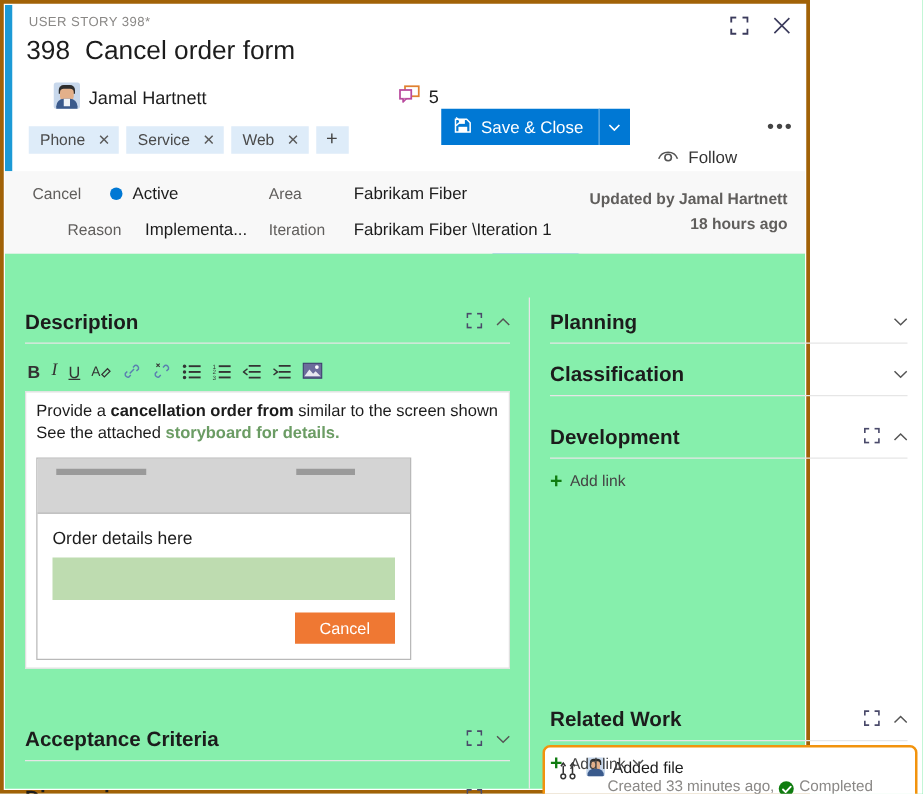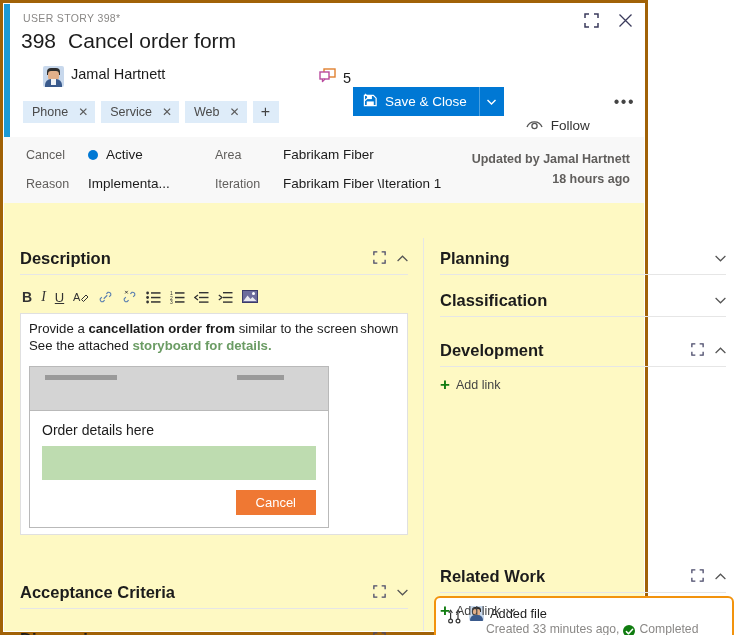--- a/index.html
+++ b/index.html
@@ -18,21 +18,21 @@
   .accent-bar{position:absolute;left:1px;top:1px;width:6px;height:133px;background:#1c9ad6;}
   .header{position:absolute;left:7px;top:1px;right:1px;height:133px;background:#fff;}
   .work-item-type{
     position:absolute;left:13px;top:8px;font-size:10.5px;letter-spacing:.35px;
     color:#8a8886;font-family:"Liberation Sans", sans-serif;
   }
   .title-row{position:absolute;left:11px;top:25px;display:flex;align-items:baseline;gap:12px;}
   .wi-id{font-size:21px;color:#1c1c1c;font-weight:400;}
   .wi-title{font-size:21px;color:#1c1c1c;font-weight:400;}
 
-  .assigned-row{position:absolute;left:13px;top:62px;display:flex;align-items:flex-start;gap:7px;padding-left:20px;}
+  .assigned-row{position:absolute;left:13px;top:62px;display:flex;align-items:flex-end;gap:7px;padding-left:20px;}
   .avatar{
     width:21px;height:21px;border-radius:2px;position:relative;overflow:hidden;
     background:#c8d8ec;flex:none;
   }
   .avatar .hair{position:absolute;left:4px;top:2px;width:13px;height:7px;background:#2d2d2d;border-radius:4px 4px 0 0;}
   .avatar .face{position:absolute;left:5px;top:5px;width:11px;height:9px;background:#e3b08a;border-radius:3px;}
   .avatar .body{position:absolute;left:2px;top:13px;width:17px;height:9px;background:#3a5a8c;border-radius:6px 6px 0 0;}
   .avatar .collar{position:absolute;left:8px;top:13px;width:5px;height:6px;background:#f0f3f7;}
   .assignee-name{font-size:14.5px;color:#1c1c1c;}
 
@@ -81,21 +81,21 @@
   .tabs{position:absolute;right:1px;top:200px;display:flex;align-items:flex-end;height:36px;}
   .tab{
     height:36px;min-width:58px;display:flex;align-items:center;justify-content:center;gap:4px;
     font-size:13px;color:#605e5c;background:#f4f4f4;border-left:1px solid #e6e6e6;
     border-top:1px solid #e6e6e6;box-sizing:border-box;padding:0 14px;
   }
   .tab.active{background:#fff;color:#0078d4;border-top:2px solid #0078d4;border-bottom:1px solid #fff;}
   .tab:last-child{border-right:1px solid #e6e6e6;}
 
   
-  .body-area{position:absolute;left:1px;top:200px;right:1px;bottom:1px;background:#fef9c3;}
+  .body-area{position:absolute;left:1px;top:200px;right:1px;bottom:1px;background:#86efac;}
   .col-left{position:absolute;left:0;top:35px;width:419px;bottom:0;border-right:1px solid #e6e6e6;}
   .col-right{position:absolute;left:420px;top:0;right:0;bottom:0;}
 
   .section-head{
     position:relative;display:flex;align-items:center;justify-content:space-between;
     border-bottom:1px solid #e6e6e6;padding-bottom:6px;
   }
   .section-title{font-size:16.5px;color:#1c1c1c;font-weight:600;}
   .sec-actions{display:flex;align-items:center;gap:11px;}
 
@@ -253,21 +253,21 @@
     </div>
   </div>
 
   <div class="fields">
     <div class="field" style="left:22px;top:10px;">
       <span class="field-label" style="width:62px;">Cancel</span>
       <span class="state-dot"></span>
       <span class="field-value">Active</span>
     </div>
     <div class="field" style="left:22px;top:39px;">
-      <span class="field-label" style="width:62px;">Reason</span>
+      <span class="field-label" style="width:62px;margin-left:28px;">Reason</span>
       <span class="field-value">Implementa...</span>
     </div>
     <div class="field" style="left:211px;top:10px;">
       <span class="field-label" style="width:68px;">Area</span>
       <span class="field-value">Fabrikam Fiber</span>
     </div>
     <div class="field" style="left:211px;top:39px;">
       <span class="field-label" style="width:68px;">Iteration</span>
       <span class="field-value">Fabrikam Fiber \Iteration 1</span>
     </div>

